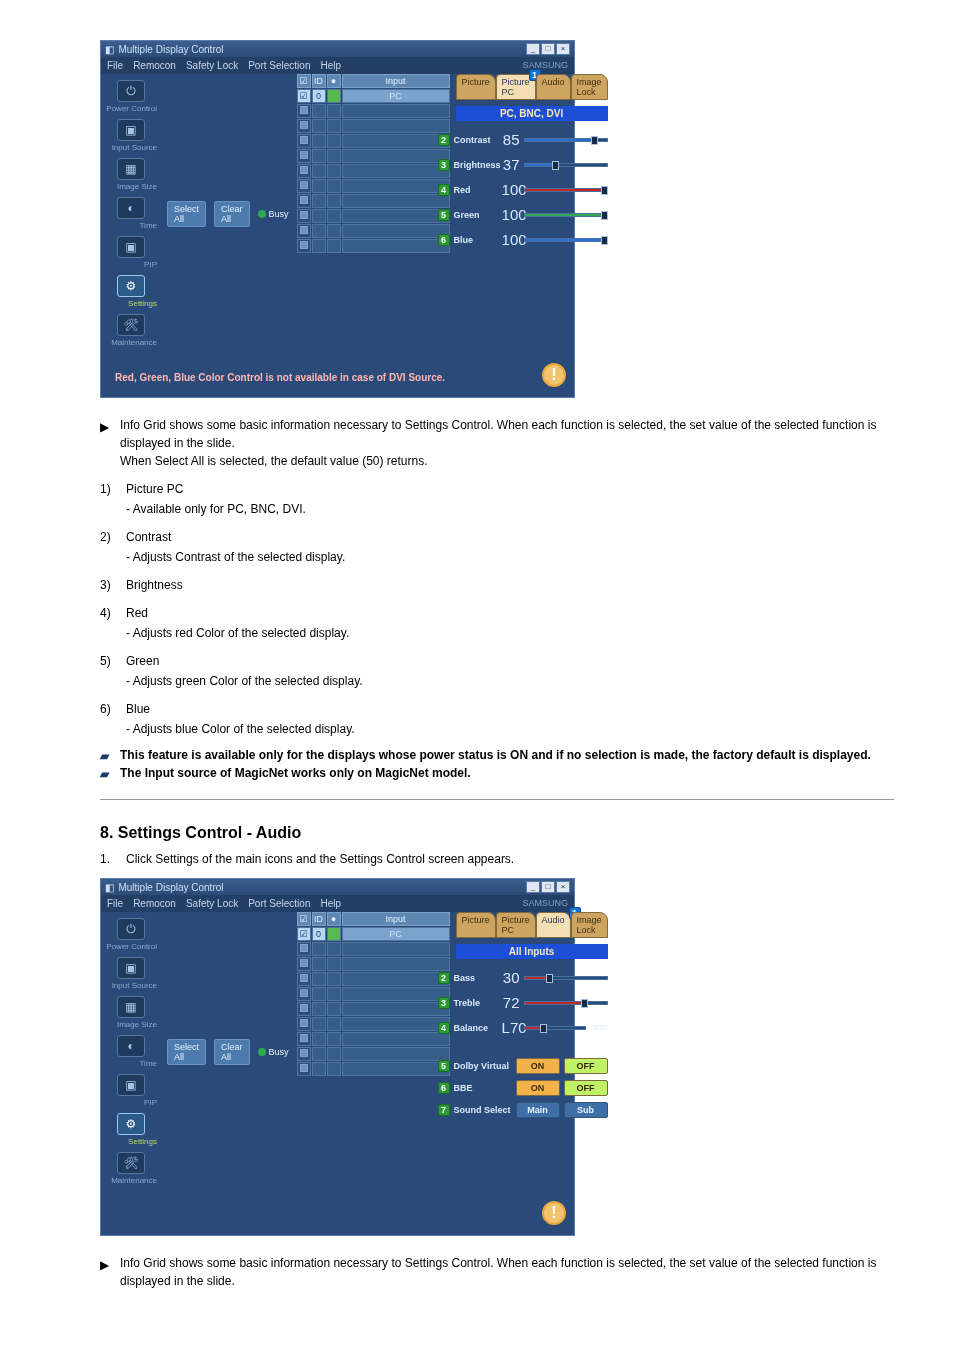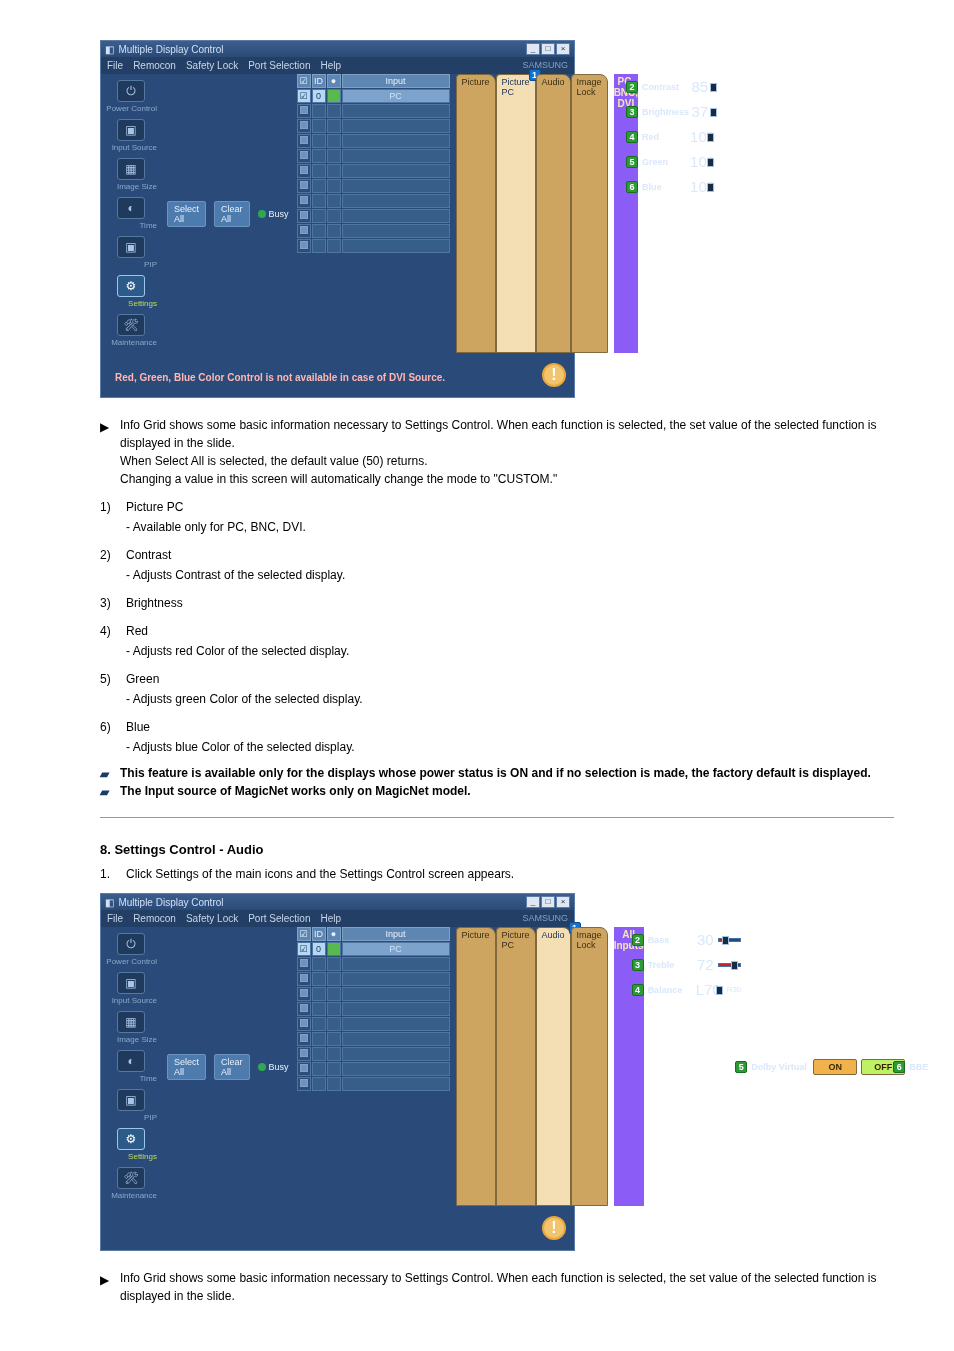--- a/index.html
+++ b/index.html
@@ -109,21 +109,21 @@
   .row1 .gc-chk { background: #b7d8f5; color: #1e3b5e; }
   .row1 .gc-id  { background: #b7d8f5; color: #1e3b5e; font-size: 9px; text-align: center; line-height: 12px; }
   .row1 .gc-lmp { background: #b7f0a4; }
   .row1 .gc-inp { background: #7ba3cb; }
   .gc-lmp.green { background: #58b94e; }
   .gc-chk .chk { width: 8px; height: 8px; border: 1px solid #7fa0c8; display: inline-block; background: #6f94bc; }
 
   .right-panel {
     width: 188px;
     padding: 0 4px;
-    display: flex; flex-direction: row; gap: 6px;
+    display: flex; flex-direction: column; gap: 6px;
   }
   .tabs { display: flex; gap: 0; }
   .tab {
     font-size: 9px;
     color: #1b3356;
     background: #e8c990;
     padding: 2px 5px;
     border-top-left-radius: 4px; border-top-right-radius: 8px;
     border: 1px solid #7e6a3e;
     position: relative;
@@ -131,21 +131,21 @@
   .tab.inactive { background: #cda561; color: #3b2e12; }
   .tab.active { background: #f4deb4; }
   .tab .numbadge {
     position: absolute; top: -6px; left: 32px;
     width: 12px; height: 12px; border-radius: 2px;
     background: #1172d6; color: #fff; font-size: 9px; font-weight: bold;
     display: flex; align-items: center; justify-content: center;
     border: 1px solid #0d4e92;
   }
   .mode-label {
-    background: #8b5cf6;
+    background: #1d4ed8;
     color: #f4e6b9;
     text-align: center;
     font-size: 10px;
     font-weight: bold;
     padding: 2px 0;
   }
   .slider-rows { display: flex; flex-direction: column; gap: 8px; margin-top: 4px; }
   .slider-row { display: flex; align-items: center; gap: 4px; position: relative; }
   .sr-num {
     width: 12px; height: 12px; border-radius: 2px;
@@ -202,21 +202,21 @@
   .doc-block { margin-bottom: 10px; line-height: 1.5; }
   .bullet-row { display: flex; gap: 8px; margin-bottom: 2px; }
   .bullet-icon { width: 12px; flex-shrink: 0; padding-top: 2px; }
   .list-num { width: 18px; flex-shrink: 0; }
   .dash-row { padding-left: 26px; }
   .notes { margin-top: 6px; }
   .note-row { display: flex; gap: 6px; margin-bottom: 3px; }
   .note-icon { width: 14px; flex-shrink: 0; font-weight: bold; color: #1a3c6a; padding-top: 1px; }
   .note-text { font-weight: bold; }
   hr.sep { border: none; border-top: 1px solid #999; margin: 18px 0 24px; }
-  h3.sec-title { font-size: 13px; font-weight: bold; margin: 9px 0 8px; }
+  h3.sec-title { font-size: 16px; font-weight: bold; margin: 9px 0 8px; }
 </style>
 </head>
 <body>
 
 <div class="section">
 
 <div class="app-window">
   <div class="titlebar">
     <span>◧</span>
     <span>Multiple Display Control</span>
@@ -421,21 +421,20 @@
     <div class="footer-badge">!</div>
   </div>
 </div>
 
 <div class="doc-block">
   <div class="bullet-row">
     <div class="bullet-icon">▶</div>
     <div>
       <span>Info Grid shows some basic information necessary to Settings Control. When each function is selected, the set value of the selected function is displayed in the slide.</span><br>
       <span>When Select All is selected, the default value (50) returns.</span><br>
-      <span>Changing a value in this screen will automatically change the mode to "CUSTOM."</span>
     </div>
   </div>
 </div>
 
 <div class="doc-block">
   <div class="bullet-row">
         <div class="list-num">1)</div>
         <div>Picture PC</div>
       </div>
   <div class="dash-row">- Available only for PC, BNC, DVI.</div>

